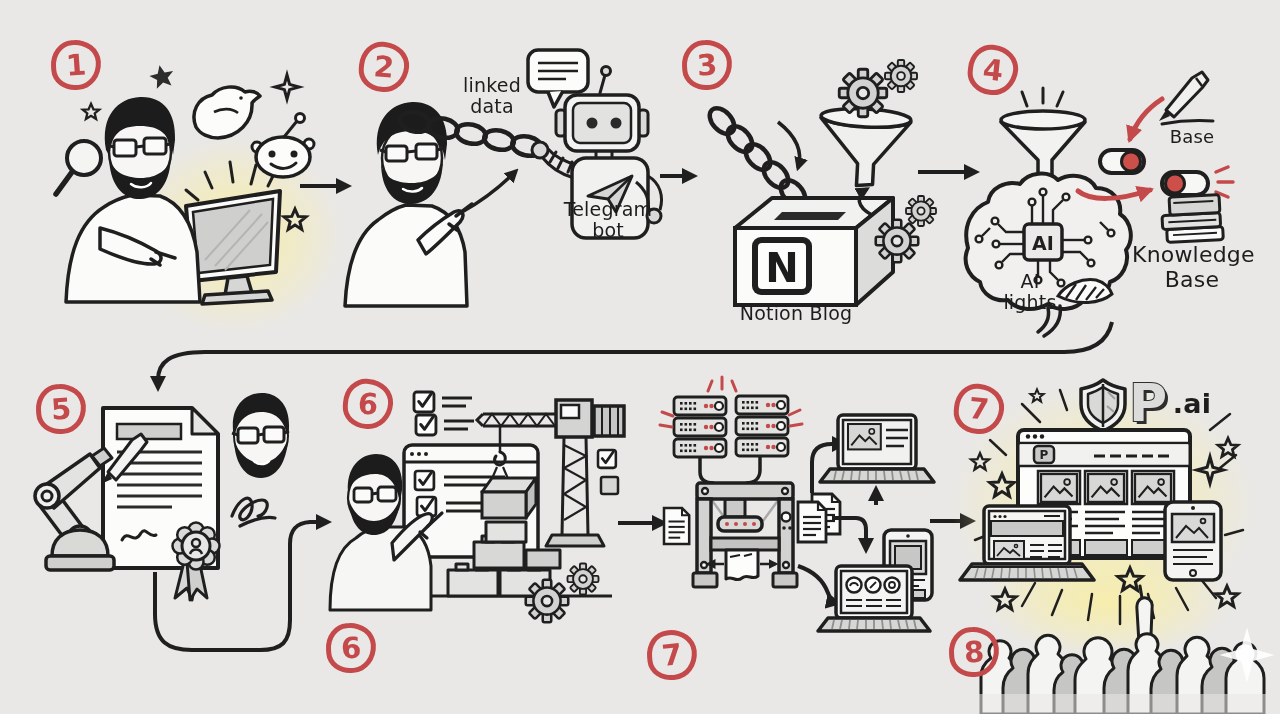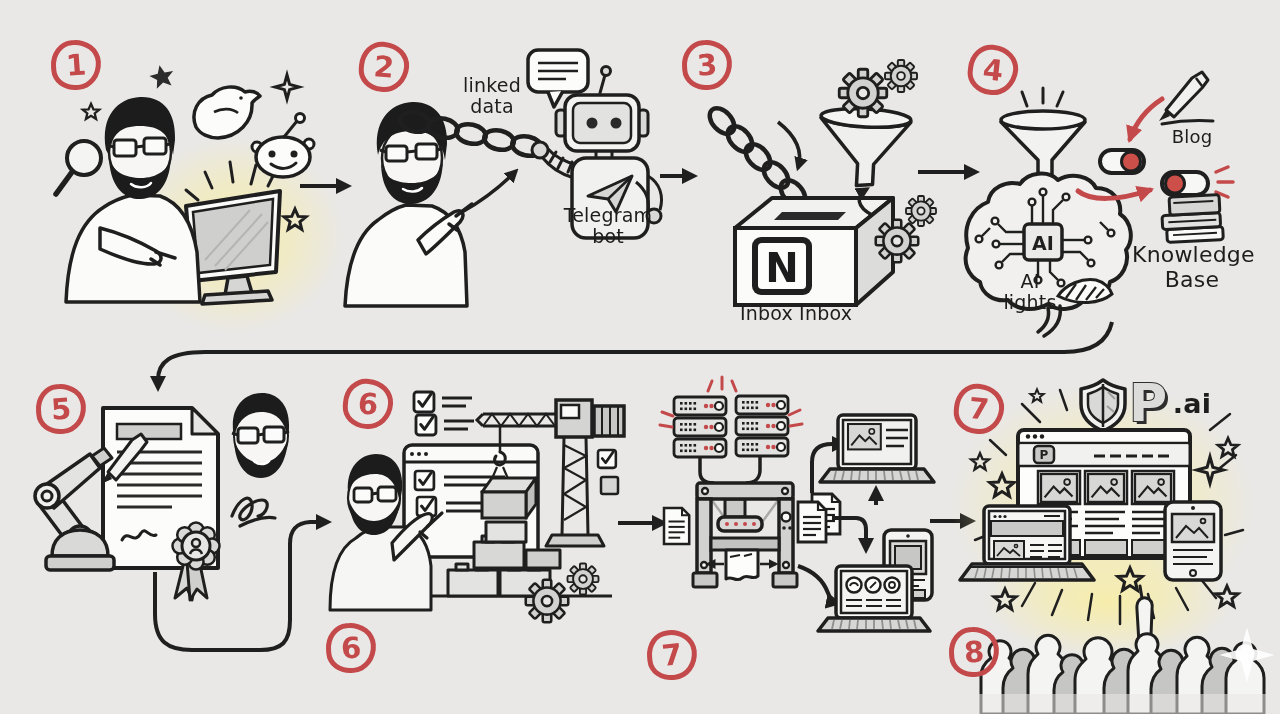--- a/index.html
+++ b/index.html
@@ -623,24 +623,24 @@
     <path d="M1177,714 L1177,676 C1177,665 1183,660 1187,656 A12,12 0 1 1 1207,656 C1211,660 1217,665 1217,676 L1217,714 Z" fill="#f4f4f2" stroke="#1f1f1f" stroke-width="3"></path>
     <path d="M1202,714 L1202,686 C1202,675 1208,670 1212,667 A12,12 0 1 1 1232,667 C1236,670 1242,675 1242,686 L1242,714 Z" fill="#c6c6c4" stroke="#1f1f1f" stroke-width="3"></path>
     <path d="M1226,714 L1226,678 C1226,668 1232,663 1236,660 A11,11 0 1 1 1254,660 C1258,663 1264,668 1264,678 L1264,714 Z" fill="#f4f4f2" stroke="#1f1f1f" stroke-width="3"></path>
   </g>
   <use href="#star4" transform="translate(1247,655) scale(2.3)" fill="#ffffff" opacity="0.9"></use>
 </g>
 <rect x="0" y="694" width="1280" height="20" fill="#e9e8e6" opacity="0.55"></rect>
 </svg>
 
 <div class="lbl" style="left:492px;top:96px;width:74px;">linked data</div>
-<div class="lbl" style="left:608px;top:226px;width:100px;">Telegram bot</div>
-<div class="lbl nowrap" style="left:796px;top:314px;">Inbox Inbox</div>
+<div class="lbl" style="left:608px;top:220px;width:100px;">Telegram bot</div>
+<div class="lbl nowrap" style="left:796px;top:314px;">Notion Blog</div>
 <div class="lbl" style="left:1030px;top:292px;width:64px;">AI lights</div>
-<div class="lbl nowrap" style="left:1192px;top:137px;font-size:18px;">Blog</div>
+<div class="lbl nowrap" style="left:1192px;top:137px;font-size:18px;">Base</div>
 <div class="lbl" style="left:1192px;top:268px;width:120px;font-size:22px;">Knowledge Base</div>
 <div class="lbl brand nowrap" style="left:1192px;top:404px;">.ai</div>
 
 <div class="badge" style="left:76px;top:65px;">1</div>
 <div class="badge" style="left:384px;top:67px;transform:translate(-50%,-50%) rotate(5deg);">2</div>
 <div class="badge" style="left:707px;top:65px;">3</div>
 <div class="badge" style="left:993px;top:70px;transform:translate(-50%,-50%) rotate(6deg);">4</div>
 <div class="badge" style="left:61px;top:409px;">5</div>
 <div class="badge" style="left:368px;top:404px;transform:translate(-50%,-50%) rotate(4deg);">6</div>
 <div class="badge" style="left:351px;top:648px;">6</div>

